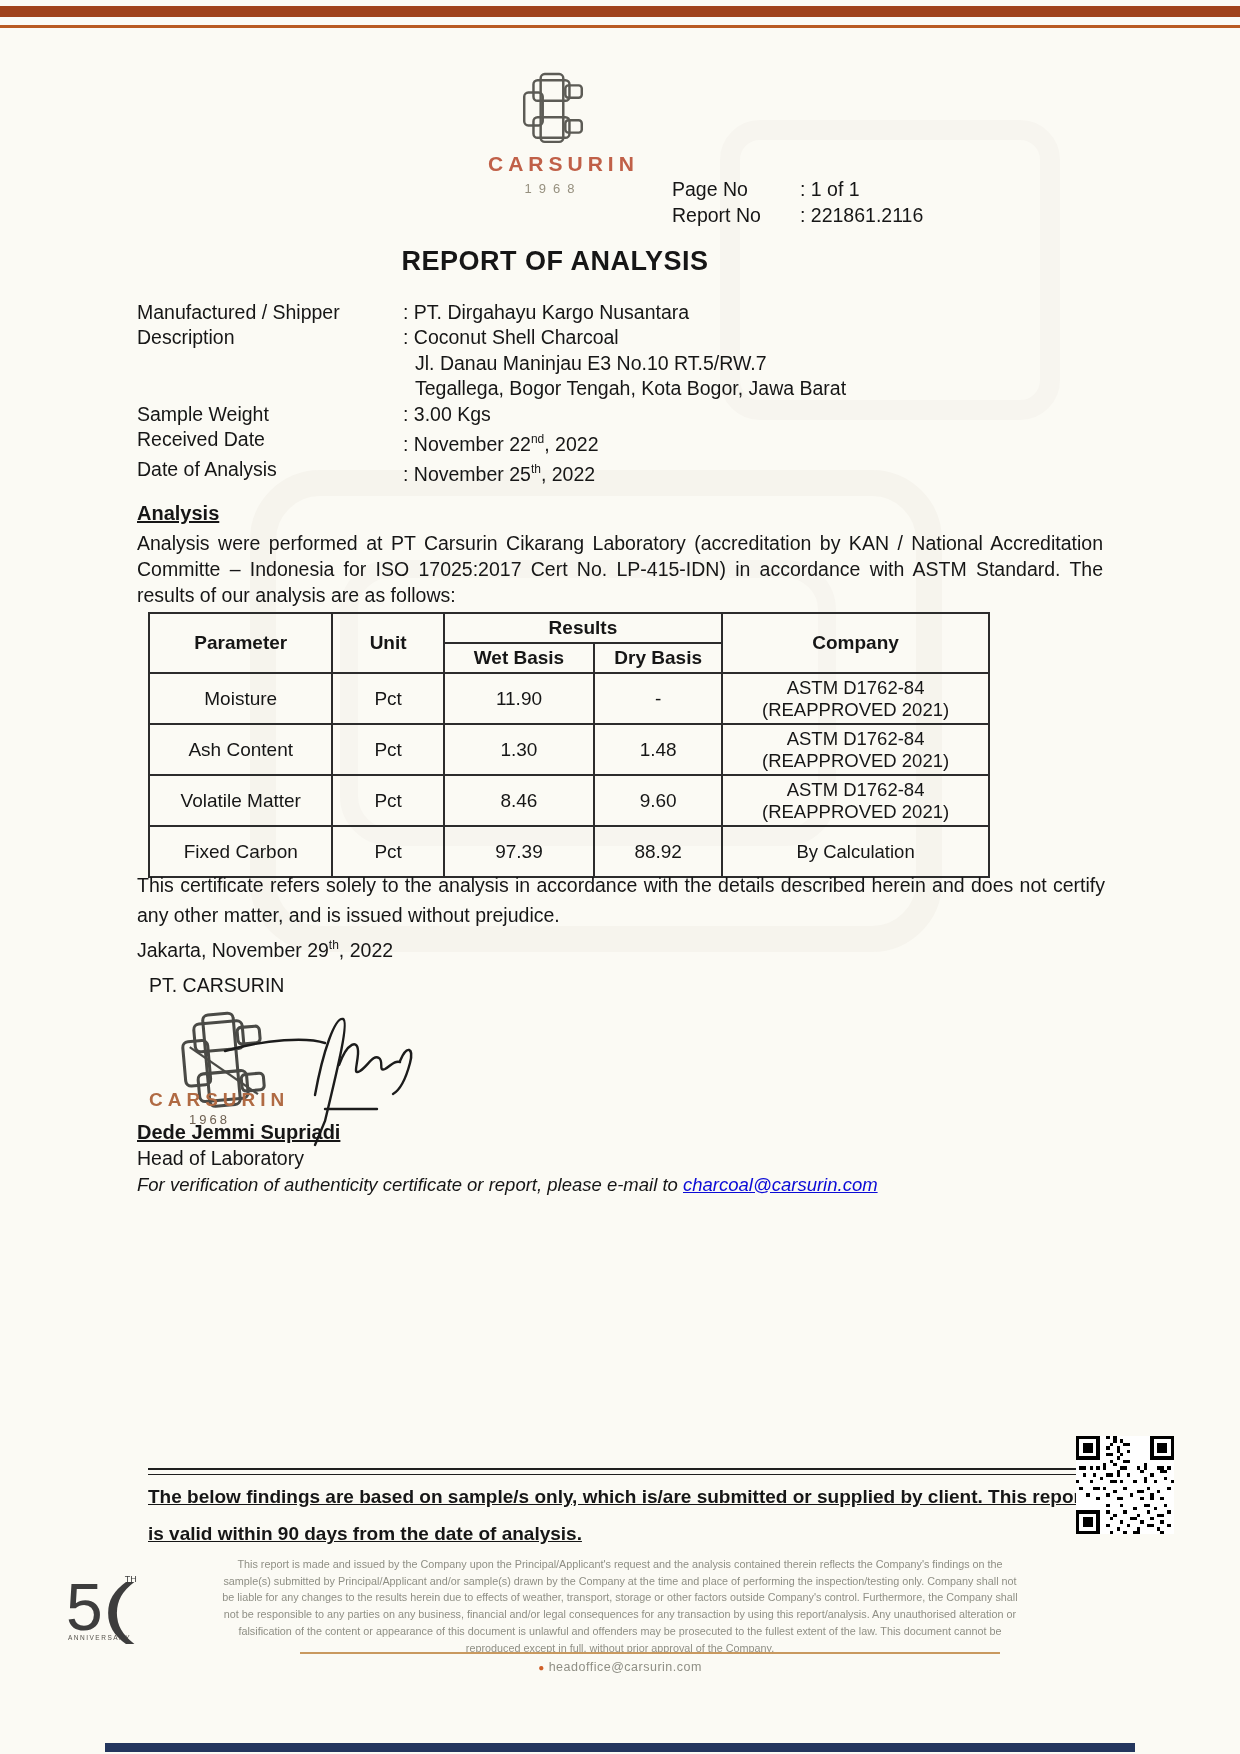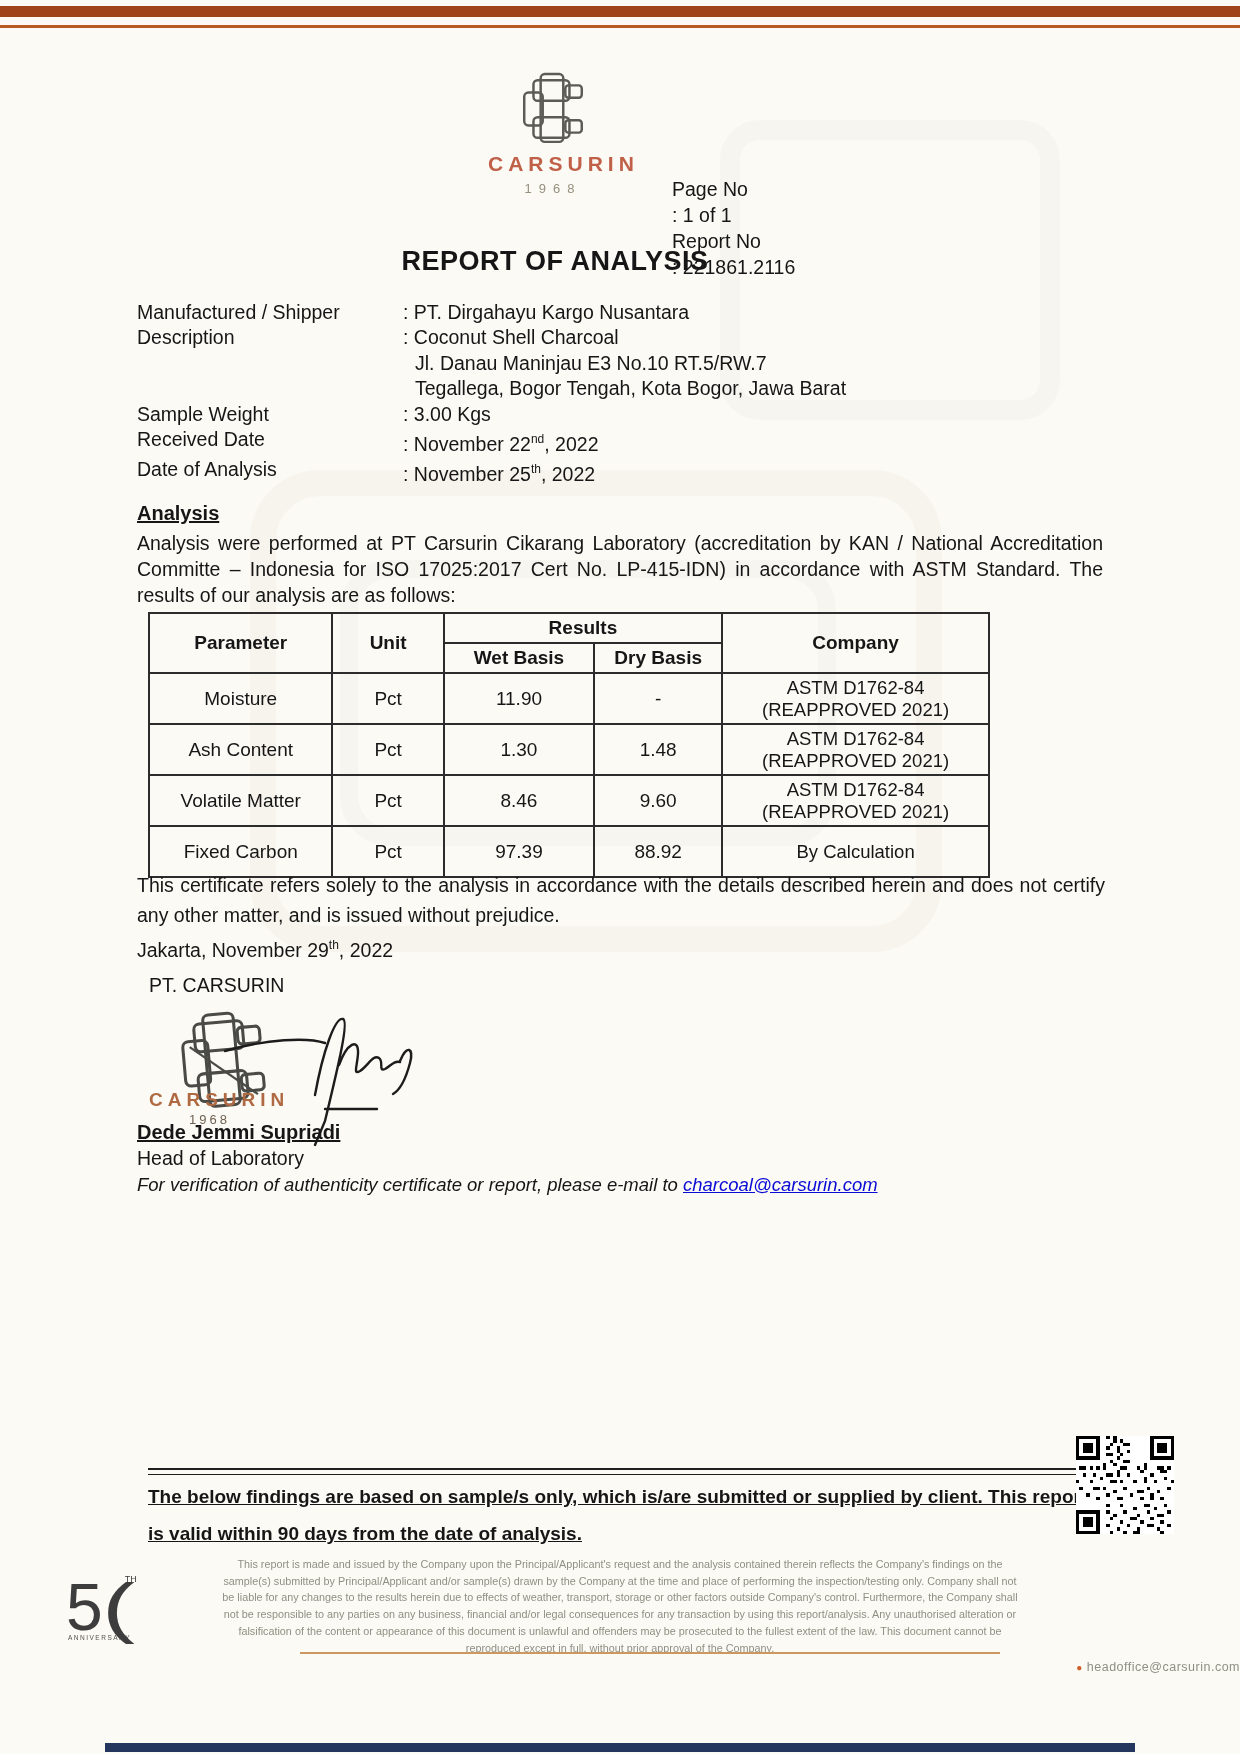--- a/index.html
+++ b/index.html
@@ -15,21 +15,21 @@
   .wm1{position:absolute;top:470px;left:250px;width:640px;height:430px;border:26px solid rgba(150,140,115,0.05);border-radius:70px;}
   .wm2{position:absolute;top:560px;left:340px;width:460px;height:250px;border:18px solid rgba(150,140,115,0.04);border-radius:50px;}
   .wm3{position:absolute;top:120px;left:720px;width:300px;height:260px;border:20px solid rgba(150,140,115,0.04);border-radius:40px;}
 
   
   .logo-wrap{position:absolute;top:72px;left:488px;width:130px;text-align:center;}
   .logo-svg{display:block;margin:0 auto;}
   .brand{margin-top:6px;font-size:21px;font-weight:bold;letter-spacing:5px;color:#c06048;}
   .year{margin-top:5px;font-size:13px;letter-spacing:7px;color:#96907f;}
   .pageinfo{position:absolute;top:176px;left:672px;font-size:19.5px;line-height:26px;}
-  .pageinfo .row{display:flex;flex-direction:column;}
+  .pageinfo .row{display:flex;}
   .pageinfo .lbl{width:128px;}
 
   .title{position:absolute;top:246px;left:0;width:1110px;text-align:center;
     font-size:27px;font-weight:bold;letter-spacing:0.5px;margin:0;}
 
   
   .details{position:absolute;top:300px;left:137px;width:980px;font-size:19.5px;line-height:25.4px;}
   .drow{display:grid;grid-template-columns:266px 1fr;}
   .daddr{display:grid;grid-template-columns:266px 1fr;}
   .daddr .val{padding-left:12px;}
@@ -74,21 +74,21 @@
     font-size:19px;font-weight:bold;line-height:37px;text-decoration:underline;}
   .qr{position:absolute;top:1436px;left:1076px;width:98px;height:98px;}
   .f-disclaimer{position:absolute;top:1556px;left:222px;width:796px;margin:0;
     font-size:10.8px;line-height:1.55;color:#8f8f85;text-align:center;}
   .anniv{position:absolute;top:1574px;left:66px;width:120px;color:#3d3d3d;}
   .anniv .big{font-size:66px;font-weight:normal;line-height:1;}
   .anniv .paren{display:inline-block;transform:scaleX(1.5) translateX(3px);}
   .anniv .sup{font-size:9px;vertical-align:top;}
   .anniv .lab{display:block;font-size:6.5px;letter-spacing:1.5px;color:#55524c;margin-top:-6px;margin-left:2px;}
   .f-divider{position:absolute;top:1652px;left:300px;width:700px;height:2px;background:#c9995f;}
-  .f-email{position:absolute;top:1660px;left:0;width:1240px;text-align:right;
+  .f-email{position:absolute;top:1660px;left:0;width:1240px;text-align:center;
     font-size:12.5px;color:#8f8f85;letter-spacing:0.5px;}
   .f-email .dot{color:#cf5f28;font-size:10px;margin-right:4px;}
   .bottombar{position:absolute;bottom:2px;left:105px;width:1030px;height:9px;background:#24365e;}
 </style>
 </head>
 <body>
 
 <div class="page">
 
   <div class="topline-a"></div>

